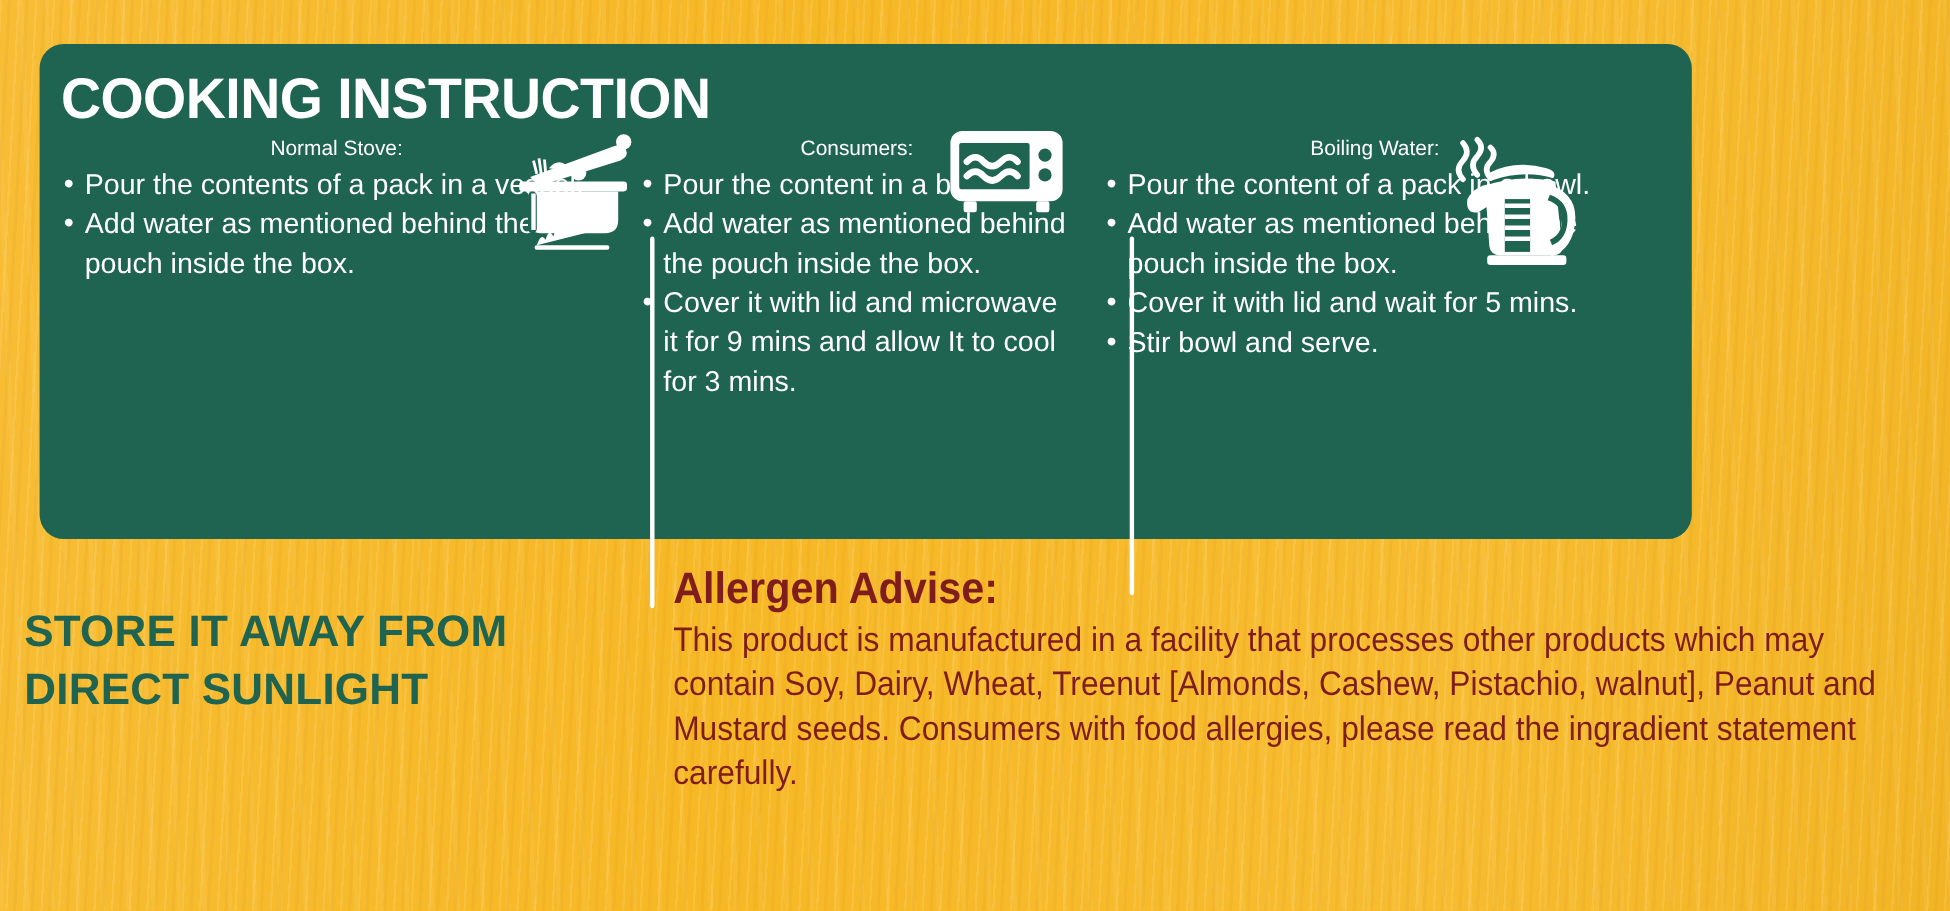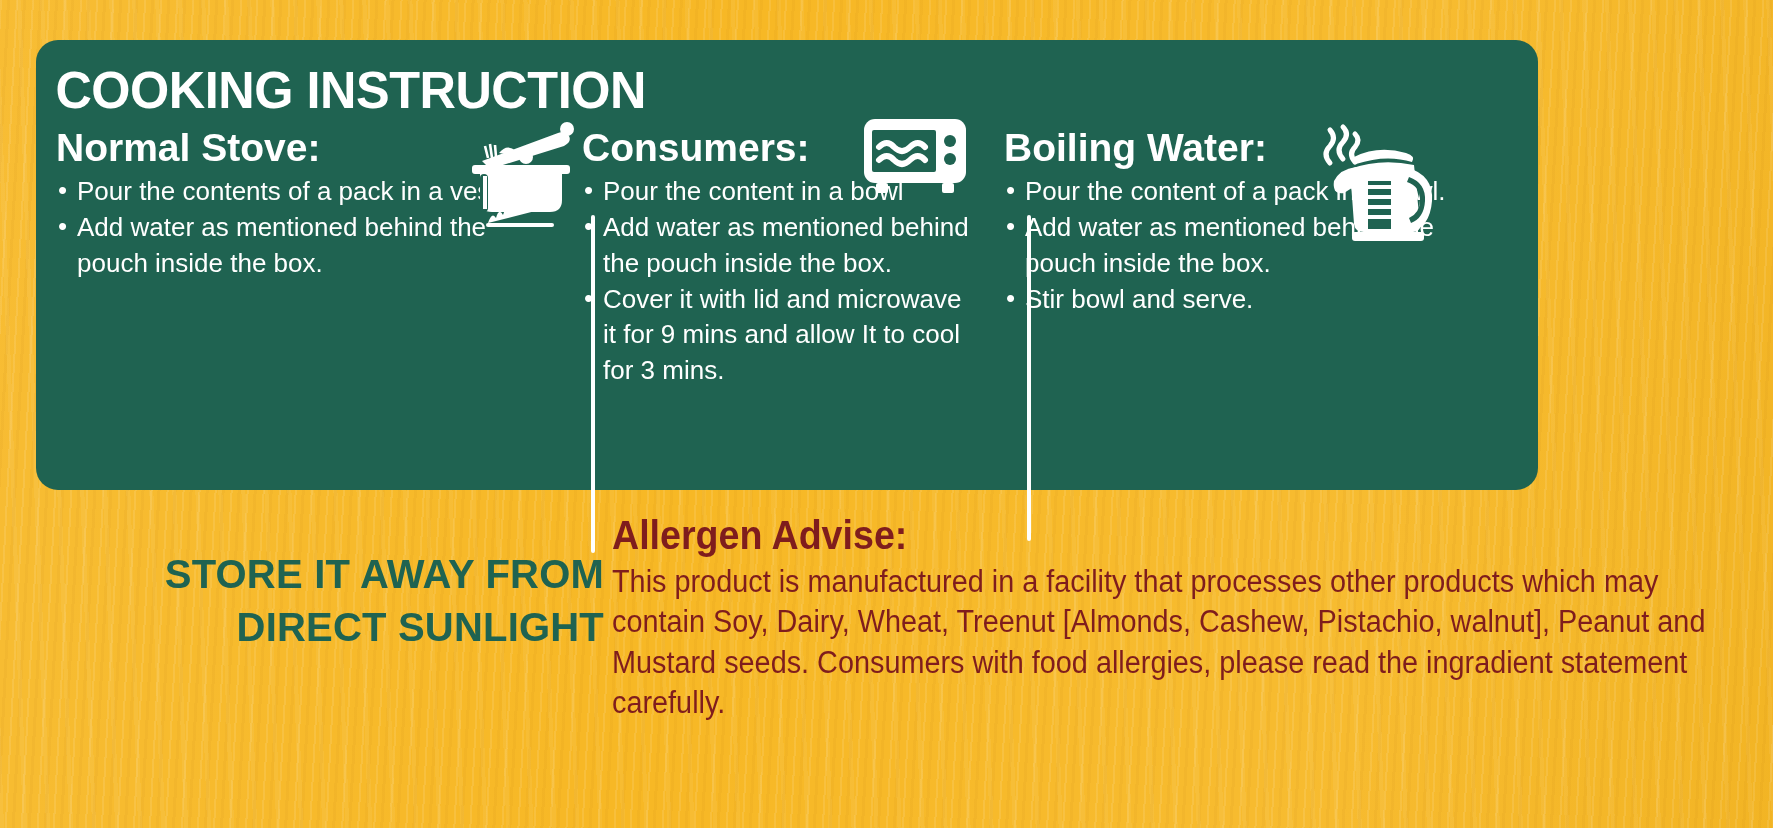--- a/index.html
+++ b/index.html
@@ -54,22 +54,22 @@
   .col-3 { width:520px; padding-left:28px; }
 
   .divider {
     position:absolute; top:96px; width:4px; background:#FFFFFF;
     border-radius:2px;
   }
   .divider-1 { left:555px; height:338px; }
   .divider-2 { left:991px; height:326px; }
 
   .col-head {
-    font-size:39px; font-weight:bold; color:#fff;
-    margin-bottom:2px; line-height:1.2;
+    font-size:19px; font-weight:normal; color:#fff;
+    margin-bottom:2px; line-height:1.2;text-align:center;
   }
   .col-3 .col-head { }
 
   ul.steps { list-style:none; }
   ul.steps li {
     position:relative;
     font-size:26px;
     color:#FFFFFF;
     line-height:1.36;
     padding-left:21px;
@@ -84,21 +84,21 @@
 
   .icon-box { position:absolute; }
   .icon-pot    { left:430px;  top:-12px; width:110px; height:115px; }
   .icon-micro  { left:306px;  top:-8px;  width:106px; height:80px; }
   .icon-kettle { left:330px;  top:-6px;  width:140px; height:125px; }
 
   
   .store-note {
     position:absolute;
     left:22px; top:548px; width:582px;
-    text-align:right;
+    text-align:left;
     color:#1F6351;
     font-size:40px;
     font-weight:bold;
     line-height:1.32;
     letter-spacing:0.2px;
     z-index:3;
   }
 
   .allergen {
     position:absolute;
@@ -183,20 +183,21 @@
           <rect x="80" y="66" width="12" height="10" rx="2" fill="#FFFFFF"></rect>
         </svg>
       </div>
     </div>
 
     <div class="col col-3">
       <div class="col-head">Boiling Water:</div>
       <ul class="steps">
         <li>Pour the content of a pack in a bowl.</li>
         <li>Add water as mentioned behind the pouch inside the box.</li>
+        <li>Cover it with lid and wait for 5 mins.</li>
         <li>Stir bowl and serve.</li>
       </ul>
       <div class="icon-box icon-kettle">
         <svg viewBox="0 0 140 125" width="140" height="125" aria-hidden="true">
 
           <path d="M24 44 q-8 -9 0 -17 q7 -8 0 -16" stroke="#FFFFFF" stroke-width="5" fill="none" stroke-linecap="round"></path>
           <path d="M37 40 q-8 -9 0 -17 q7 -8 0 -15" stroke="#FFFFFF" stroke-width="5" fill="none" stroke-linecap="round"></path>
           <path d="M49 43 q-7 -8 0 -15 q6 -7 0 -13" stroke="#FFFFFF" stroke-width="5" fill="none" stroke-linecap="round"></path>
 
           <path d="M28 62 q6 -12 22 -14 l10 12 l-22 14 q-12 2 -10 -12 z" fill="#FFFFFF"></path>

